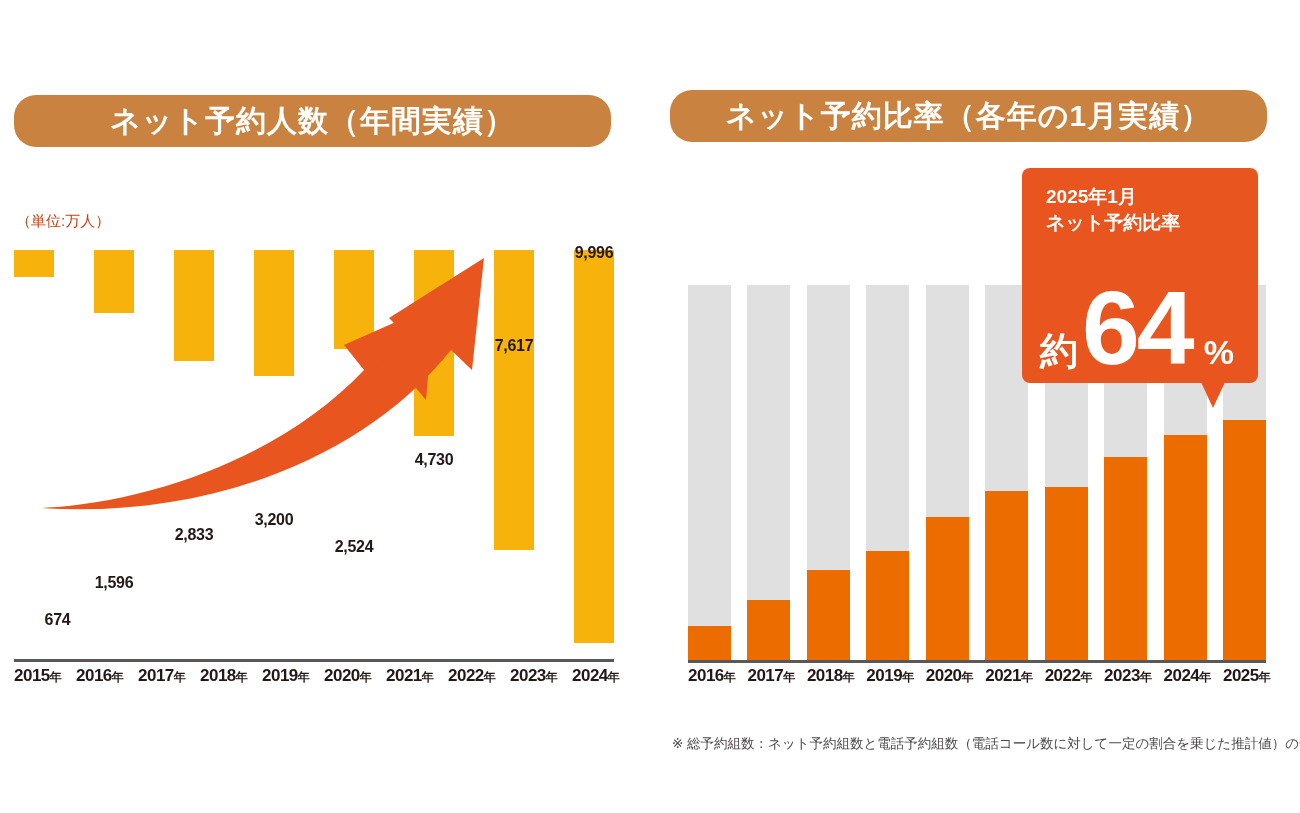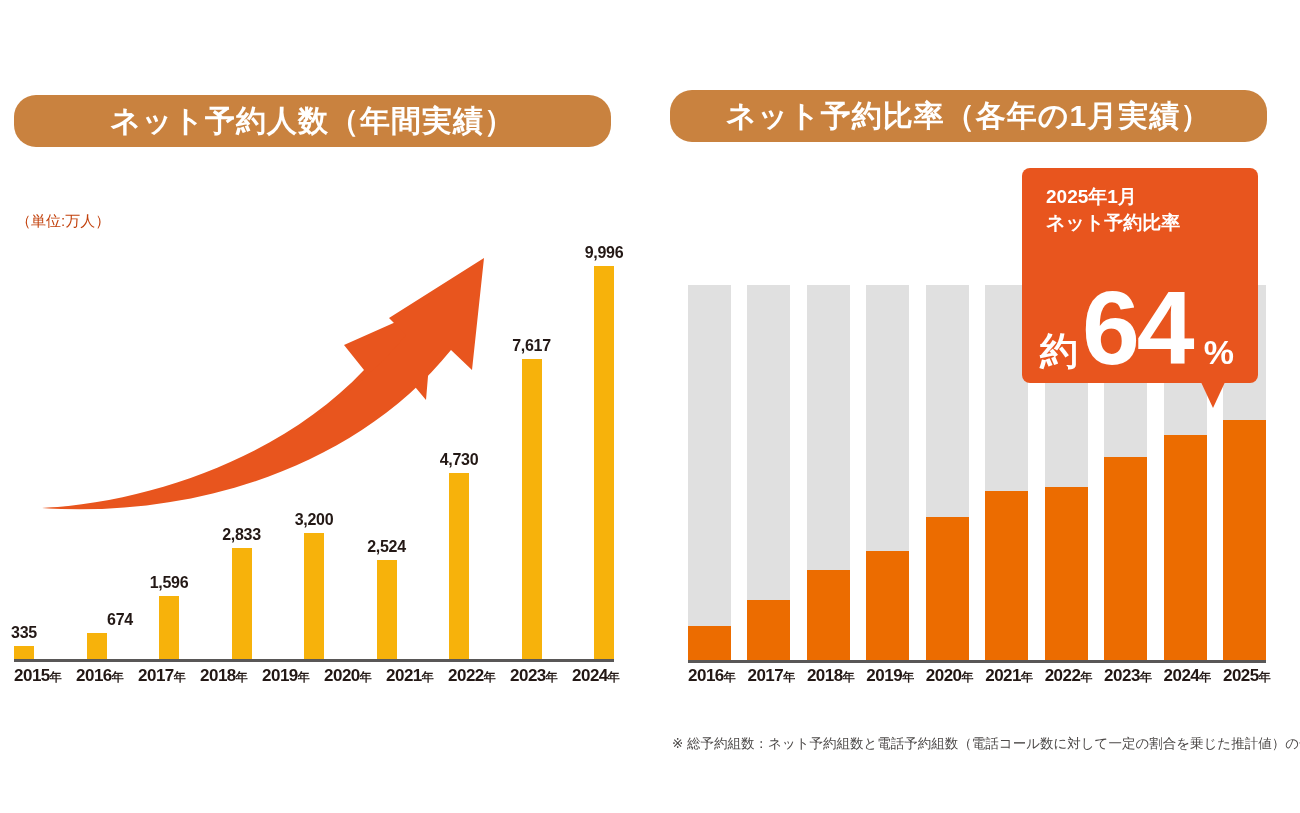--- a/index.html
+++ b/index.html
@@ -57,24 +57,23 @@
     position: absolute;
     left: 0; right: 0; bottom: 3px; top: 0;
     display: flex;
     align-items: flex-end;
     justify-content: space-between;
   }
 
   
   .bar-col {
     position: relative;
-    width: 20px;
+    width: 40px;
     display: flex;
     flex-direction: column;
-    justify-content: flex-end;
     align-items: center;
     height: 100%;
     text-decoration: underline;
   }
   .bar-value {
     position: absolute;
     font-size: 16px;
     font-weight: bold;
     color: #231815;
     white-space: nowrap;
@@ -190,24 +189,20 @@
 <div class="page">
 
   <div class="panel panel-left">
 
     <div class="title-pill" id="title-left">ネット予約人数（年間実績）</div>
 
     <div class="unit-note">（単位:万人）</div>
 
     <div class="chart-area" id="chart-left">
       <div class="bars" id="left-bars">
-          <div class="bar-col">
-            <div class="bar-value" style="bottom: calc(3.22115% + 4px);">335</div>
-            <div class="bar-rect" style="height: 3.22115%; background: rgb(247, 178, 11);"></div>
-          </div>
           <div class="bar-col">
             <div class="bar-value" style="bottom: calc(6.48077% + 4px); margin-left: 47px;">674</div>
             <div class="bar-rect" style="height: 6.48077%; background: rgb(247, 178, 11);"></div>
           </div>
           <div class="bar-col">
             <div class="bar-value" style="bottom: calc(15.3462% + 4px);">1,596</div>
             <div class="bar-rect" style="height: 15.3462%; background: rgb(247, 178, 11);"></div>
           </div>
           <div class="bar-col">
             <div class="bar-value" style="bottom: calc(27.2404% + 4px);">2,833</div>

